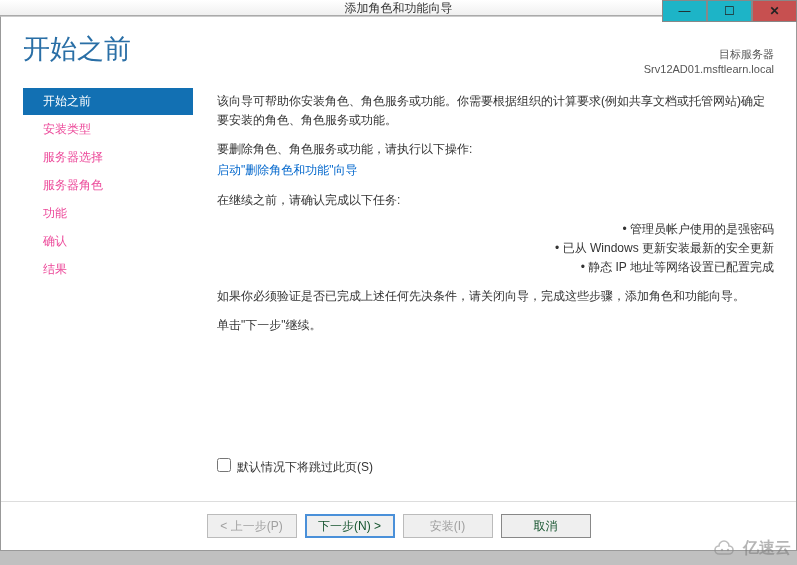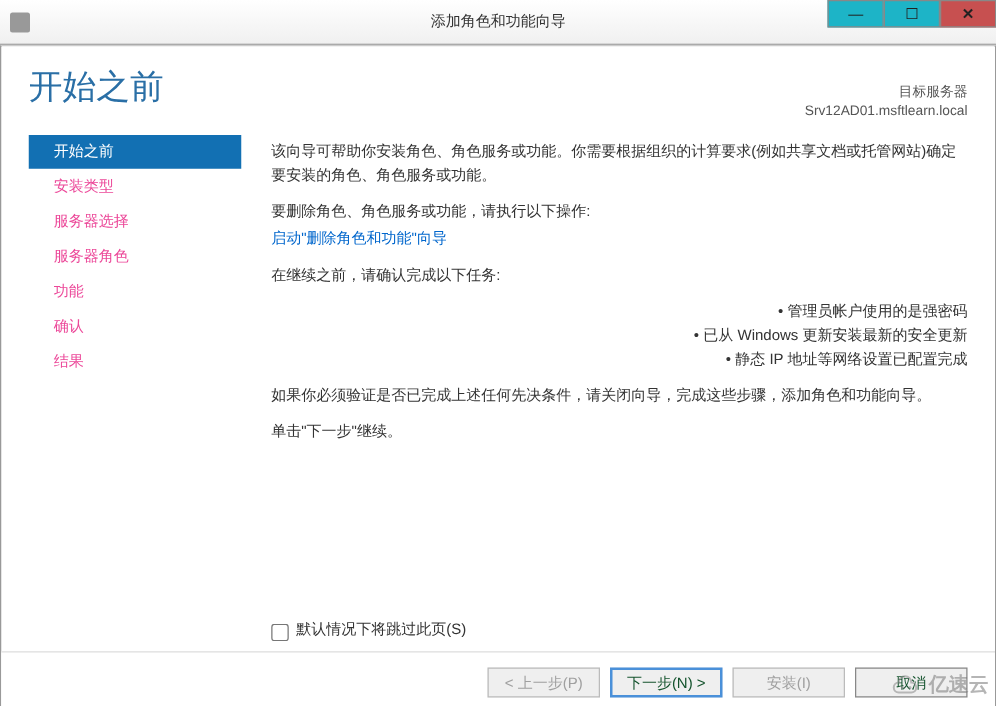--- a/index.html
+++ b/index.html
@@ -5,26 +5,27 @@
     * { margin: 0; padding: 0; box-sizing: border-box; }
     body {
       font-family: "Microsoft YaHei", "Segoe UI", sans-serif;
       background: #c0c0c0;
       width: 797px;
       height: 565px;
       overflow: hidden;
       font-size: 12px;
     }
     .titlebar {
-      height: 36px;
+      height: 16px;
       background: linear-gradient(to bottom, #ffffff, #f0f0f0);
       border-bottom: 1px solid #aaa;
       display: flex;
       align-items: center;
       position: relative;
+      flex-direction: column;
     }
     .titlebar-icon {
       width: 16px;
       height: 16px;
       margin-left: 8px;
       background: #999;
       border-radius: 2px;
     }
     .titlebar-title {
       position: absolute;
@@ -108,35 +109,35 @@
       font-size: 12px;
       line-height: 1.6;
       position: relative;
     }
     .content p { margin-bottom: 10px; }
     .content .link { color: #0066cc; cursor: pointer; }
     .bullet-list { margin: 4px 0 10px 0; text-align: right; }
     .bullet-list div::before { content: "• "; }
     .skip-row {
       position: absolute;
-      bottom: 8px;
+      bottom: 24px;
       left: 24px;
       display: flex;
-      align-items: flex-end;
+      align-items: flex-start;
       gap: 6px;
     }
     .skip-row input[type="checkbox"] {
       width: 14px;
       height: 14px;
     }
     .footer {
       border-top: 1px solid #ddd;
       padding: 12px 22px;
       display: flex;
-      justify-content: flex-end;
+      justify-content: center;
       gap: 8px;
       background: #fff;
     }
     .btn {
       min-width: 90px;
       height: 24px;
       font-size: 12px;
       border: 1px solid #888;
       background: #efefef;
       color: #14532d;

